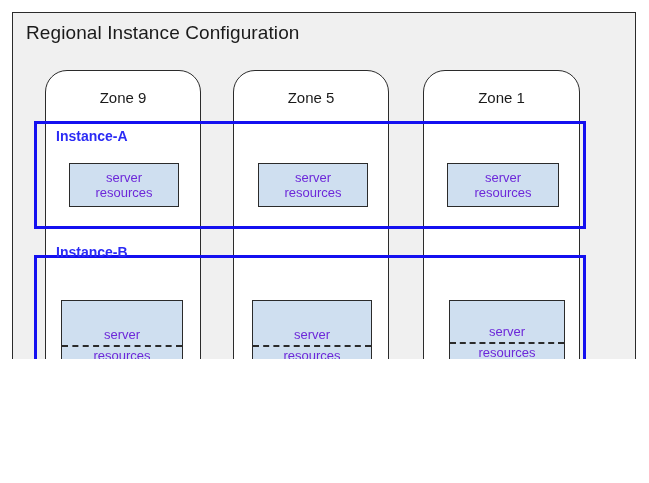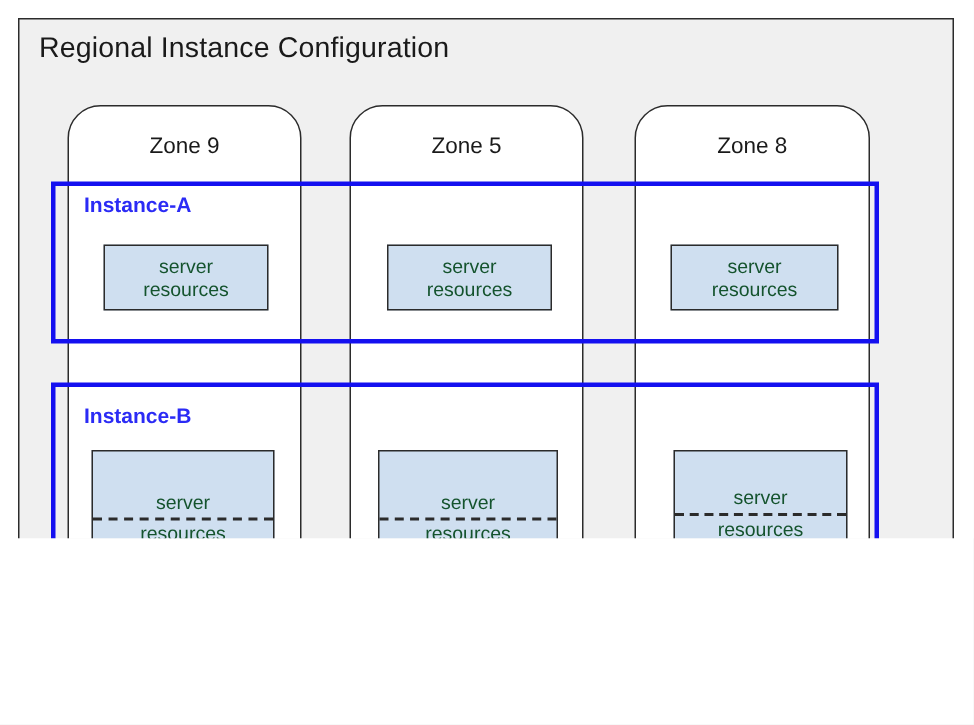--- a/index.html
+++ b/index.html
@@ -79,36 +79,36 @@
   .band-b { top: 255px; height: 149px; }
 
   .instance-label {
     position: absolute;
     font-size: 14px;
     font-weight: bold;
     color: #2b2bf5;
     white-space: nowrap;
   }
   .label-a { left: 56px; top: 128px; text-align: center; }
-  .label-b { left: 56px; top: 269px; }
+  .label-b { left: 56px; top: 244px; }
 
   
   .res-box {
     position: absolute;
     background: #cfdff0;
     border: 1px solid #2b2b2b;
     box-sizing: border-box;
   }
   .res-text {
     position: absolute;
     left: 0;
     width: 100%;
     text-align: center;
     font-size: 13px;
-    color: #14532d;
+    color: #6d28d9;
     line-height: 15px;
     white-space: nowrap;
   }
 
   
   .res-a .res-text {
     top: 50%;
     transform: translateY(-50%);
   }
 
@@ -149,21 +149,21 @@
 
   <div class="region-title">Regional Instance Configuration</div>
 
   <div class="zone zone-z1">
     <div class="zone-label">Zone 9</div>
   </div>
   <div class="zone zone-z2">
     <div class="zone-label">Zone 5</div>
   </div>
   <div class="zone zone-z3">
-    <div class="zone-label">Zone 8</div>
+    <div class="zone-label">Zone 1</div>
   </div>
 
   <div class="instance-band band-a"></div>
   <div class="instance-label label-a">Instance-A</div>
 
   <div class="res-box res-a res-a1">
     <div class="res-text"><span>server</span><br><span>resources</span></div>
   </div>
   <div class="res-box res-a res-a2">
     <div class="res-text"><span>server</span><br><span>resources</span></div>

